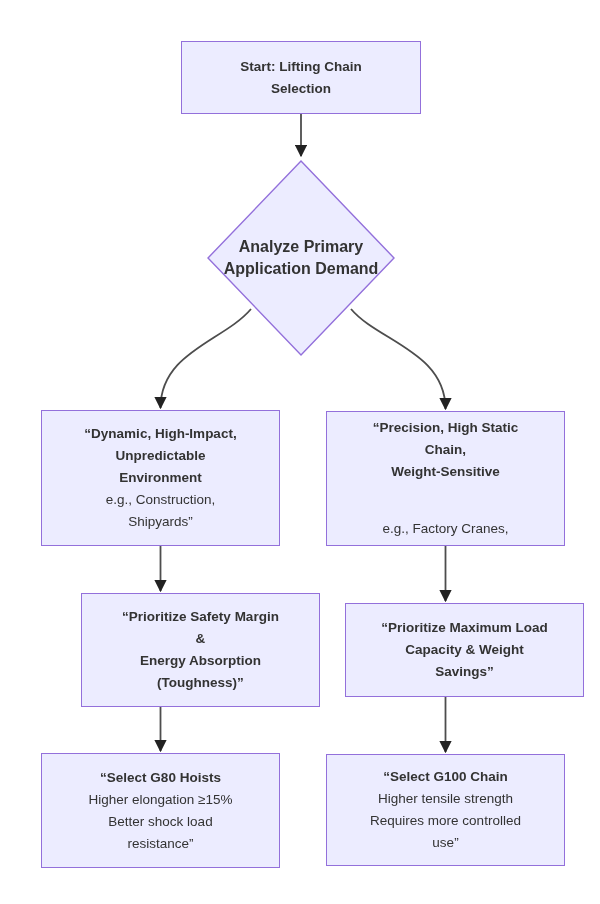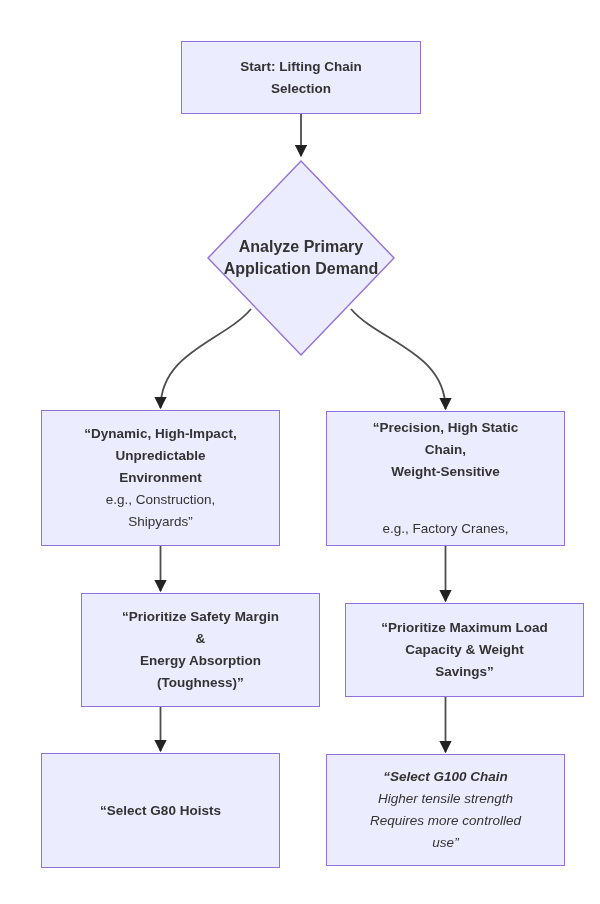--- a/index.html
+++ b/index.html
@@ -113,23 +113,28 @@
         <div class="line">“Prioritize Maximum Load</div>
         <div class="line">Capacity &amp; Weight</div>
         <div class="line">Savings”</div>
       </div>
   </div>
 
   <div class="node" style="left:41px;top:753px;width:239px;height:115px;">
     <div class="bold-lines">
         <div class="line">“Select G80 Hoists</div>
       </div>
+    <div class="normal-lines">
+        <div class="line">Higher elongation ≥15%</div>
+        <div class="line">Better shock load</div>
+        <div class="line">resistance”</div>
+      </div>
   </div>
 
-  <div class="node" style="left:326px;top:754px;width:239px;height:112px;font-style:italic;">
+  <div class="node" style="left:326px;top:754px;width:239px;height:112px;">
     <div class="bold-lines">
         <div class="line">“Select G100 Chain</div>
       </div>
     <div class="normal-lines">
         <div class="line">Higher tensile strength</div>
         <div class="line">Requires more controlled</div>
         <div class="line">use”</div>
       </div>
   </div>
 

